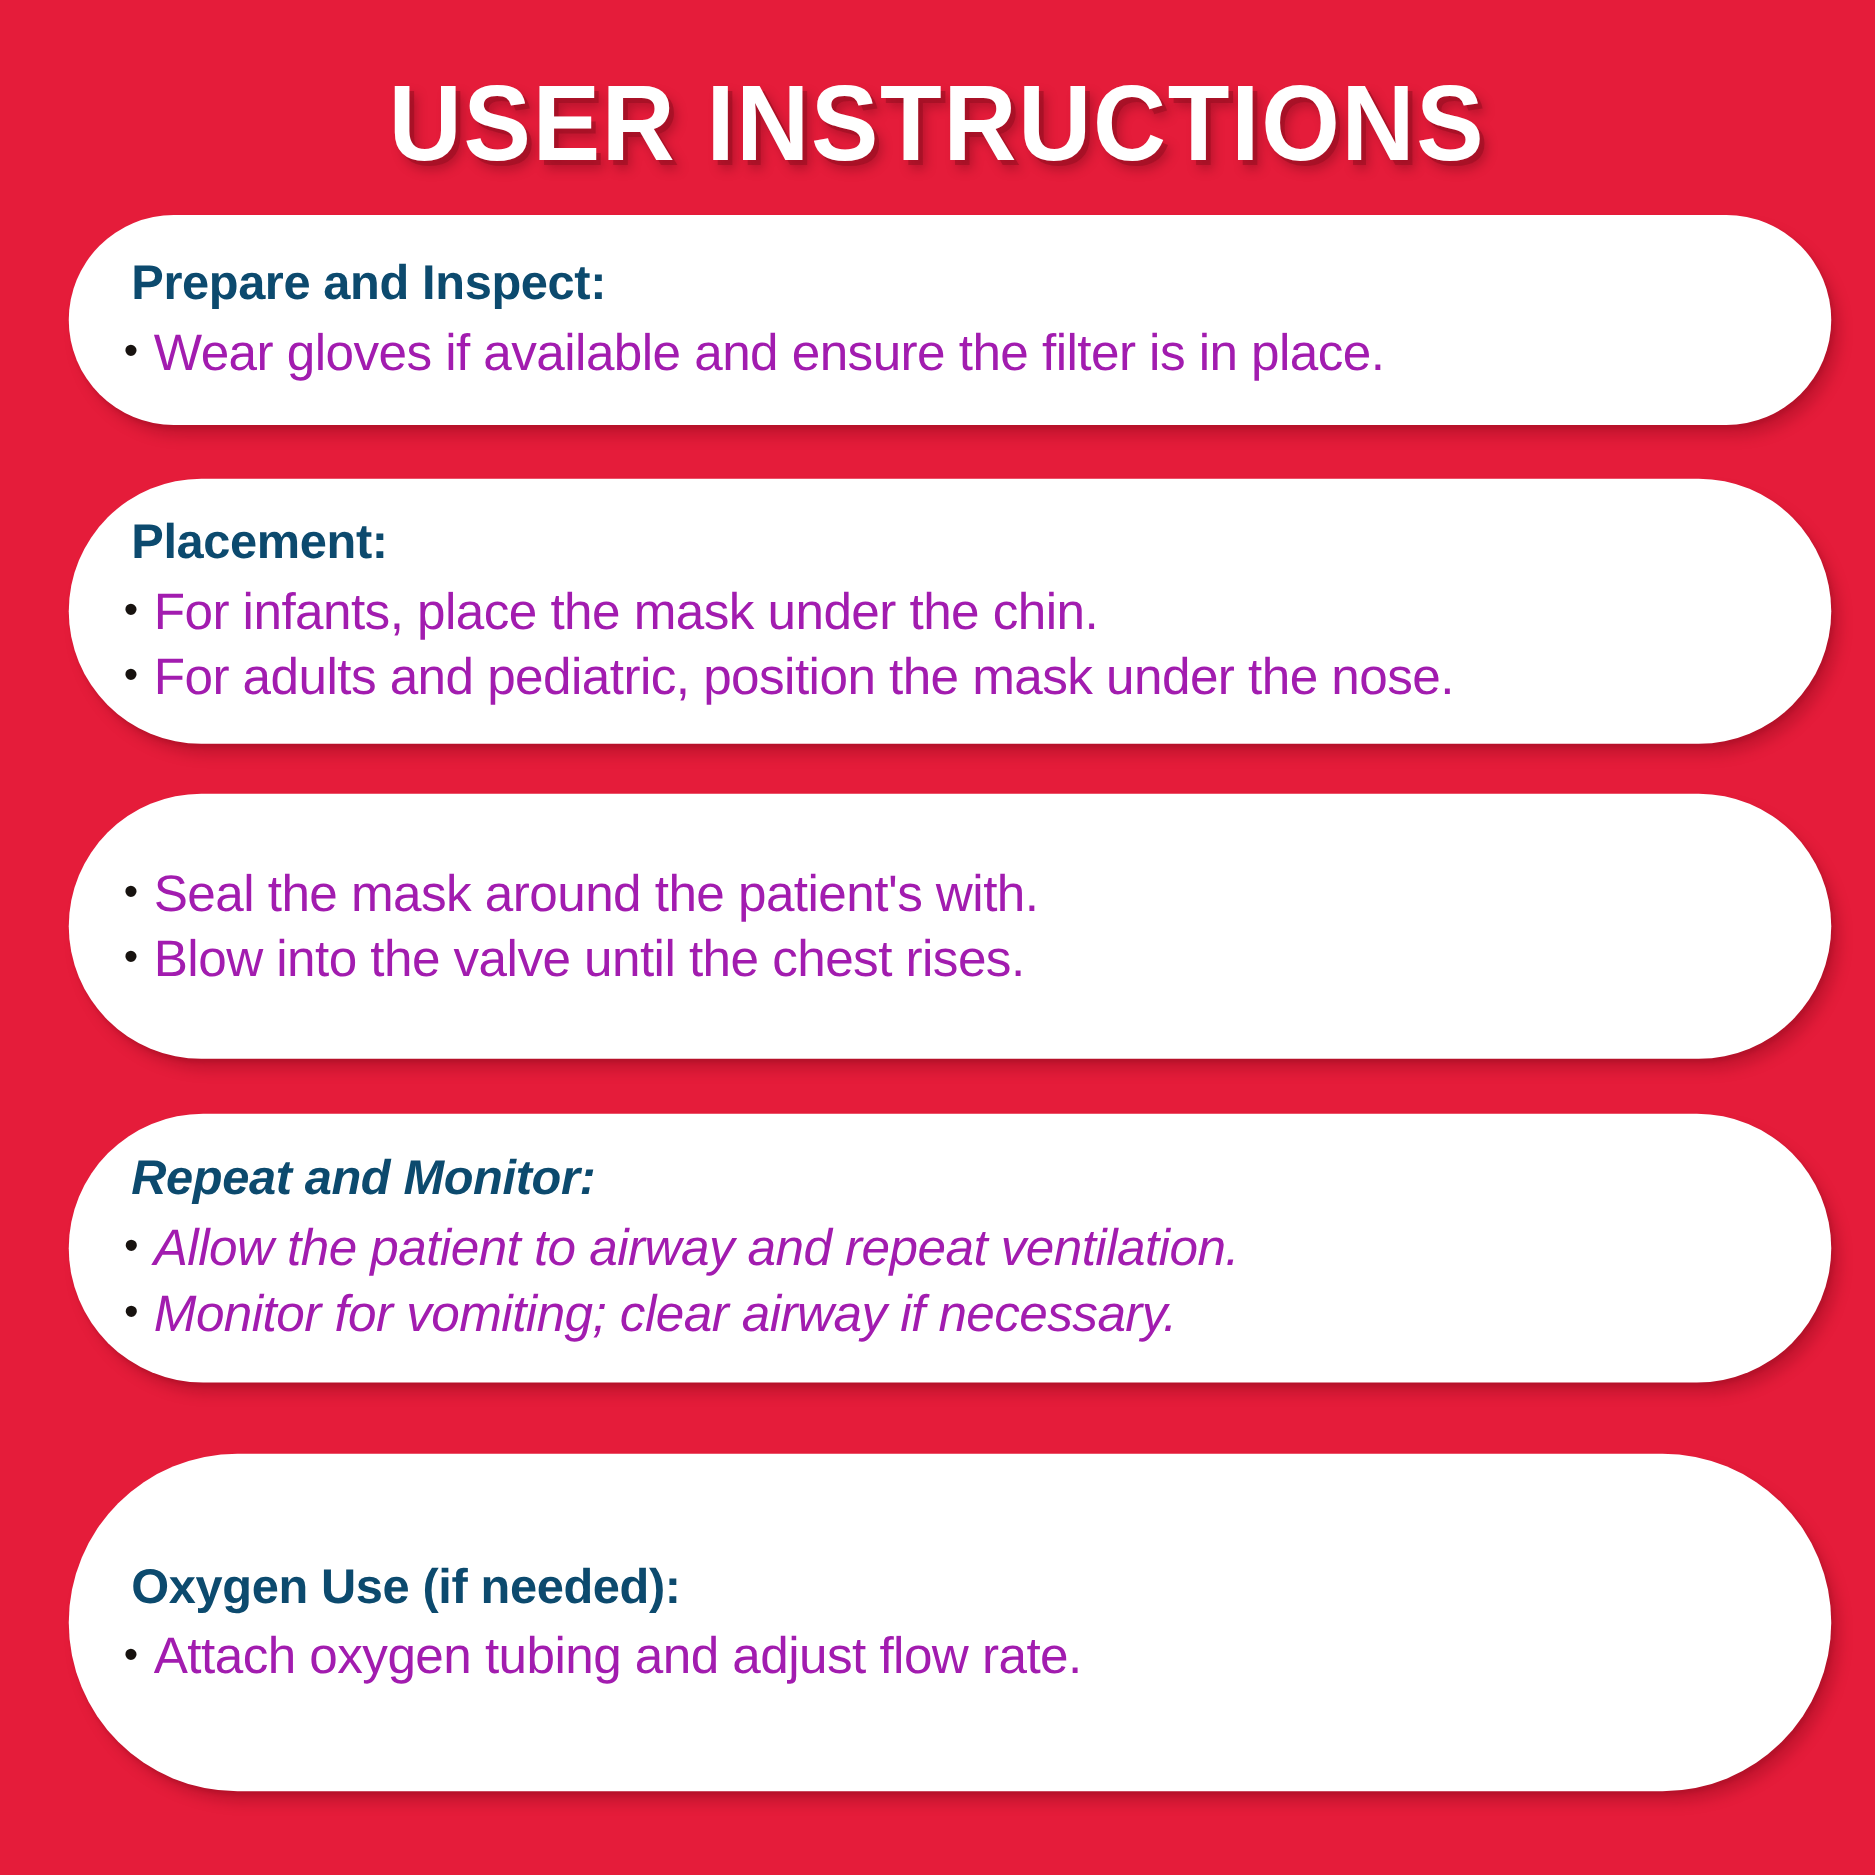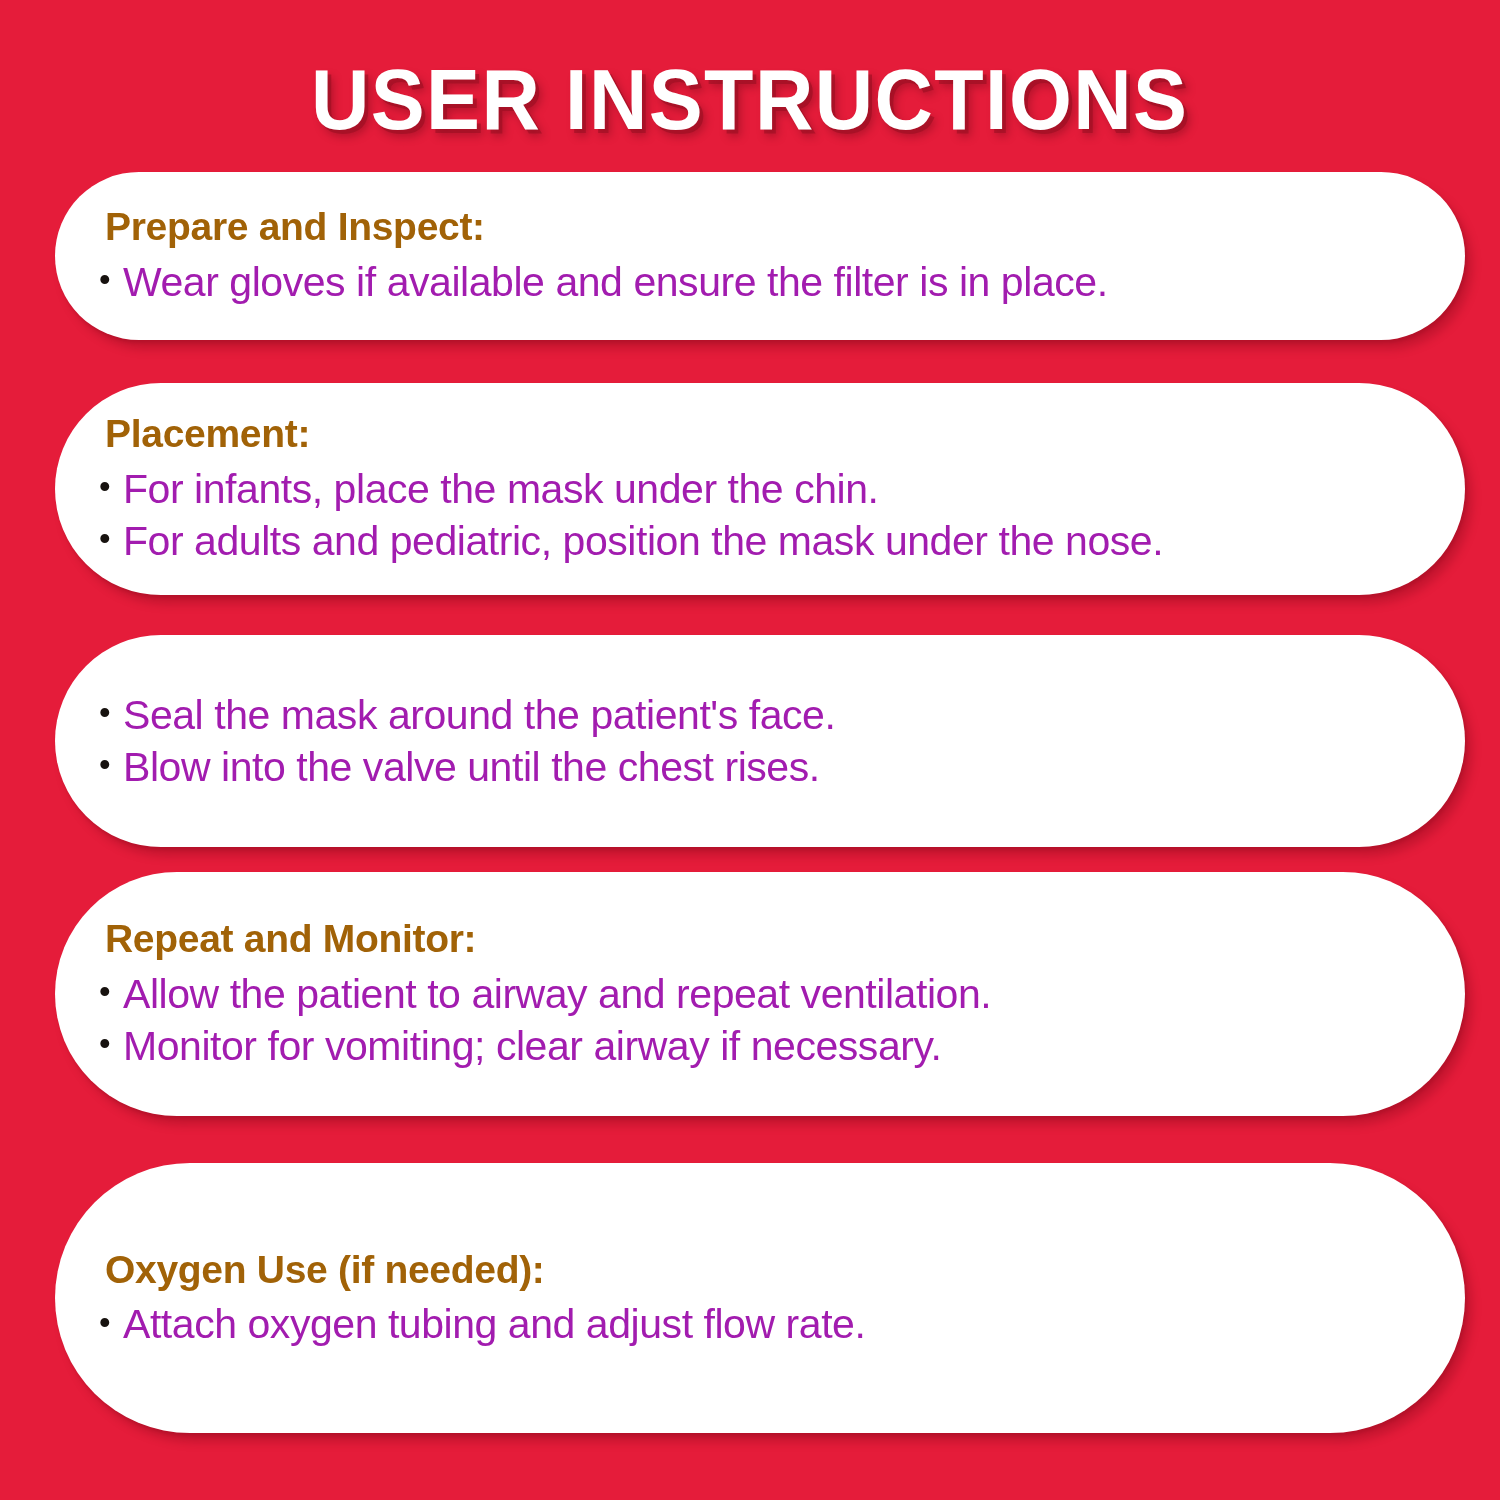--- a/index.html
+++ b/index.html
@@ -62,29 +62,29 @@
         2px 3px 3px  rgba(122,8,24,0.20);
     padding:0 70px 0 50px;
     display:flex;
     flex-direction:column;
     justify-content:center;
   }
 
   .card-1 { top:22px;   width:1410px; height:168px; }
   .card-2 { top:233px;  width:1410px; height:212px; }
   .card-3 { top:485px;  width:1410px; height:212px; }
-  .card-4 { top:722px;  width:1410px; height:244px; }
+  .card-4 { top:741px;  width:1410px; height:215px;font-style:italic; }
   .card-5 { top:1013px; width:1410px; height:270px; }
 
   .card-inner {
     padding-left:0;
   }
 
   .card-heading {
-    color:#a16207;
+    color:#0c4a6e;
     font-family:"Liberation Sans", sans-serif;
     font-size:39px;
     font-weight:bold;
     letter-spacing:-0.3px;
     line-height:1.18;
     margin-bottom:6px;
     white-space:nowrap;
   }
 
   .bullet-list {
@@ -140,21 +140,21 @@
       <ul class="bullet-list">
         <li class="bullet-item">For infants, place the mask under the chin.</li>
         <li class="bullet-item">For adults and pediatric, position the mask under the nose.</li>
       </ul>
     </div>
   </div>
 
   <div class="card card-3">
     <div class="card-inner">
       <ul class="bullet-list">
-        <li class="bullet-item">Seal the mask around the patient's face.</li>
+        <li class="bullet-item">Seal the mask around the patient's with.</li>
         <li class="bullet-item">Blow into the valve until the chest rises.</li>
       </ul>
     </div>
   </div>
 
   <div class="card card-4">
     <div class="card-inner">
       <div class="card-heading">Repeat and Monitor:</div>
       <ul class="bullet-list">
         <li class="bullet-item">Allow the patient to airway and repeat ventilation.</li>

